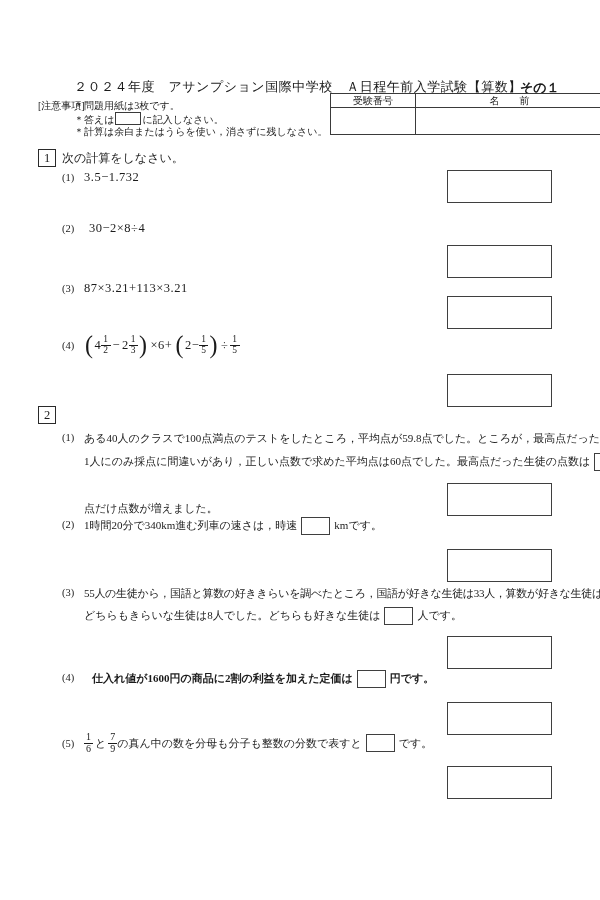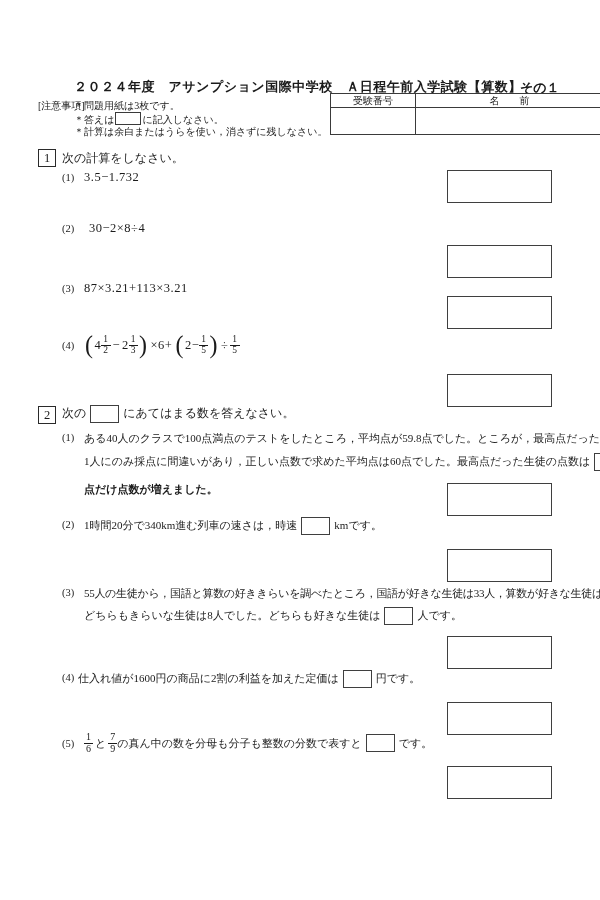--- a/index.html
+++ b/index.html
@@ -5,21 +5,21 @@
   html,body { margin:0; padding:0; background:#e8e8e8; }
   .page {
     position:relative; width:600px; height:900px; margin:0 auto;
     background:#ffffff; overflow:hidden;
     font-family:"Liberation Serif","DejaVu Serif",serif;
     color:#1b1b1b;
   }
   .abs { position:absolute; white-space:nowrap; }
   .title {
     font-family:"Liberation Sans","DejaVu Sans",sans-serif;
-    font-weight:bold; font-size:13px; letter-spacing:0.5px;
+    font-weight:normal; font-size:13px; letter-spacing:0.5px;
   }
   .pagelabel {
     font-family:"Liberation Sans","DejaVu Sans",sans-serif;
     font-weight:bold; font-size:13px;
   }
   
   .ntable { position:absolute; left:314px; top:93px; width:272px; border:1.4px solid #3a3a3a; background:#fff;margin-left:16px; }
   .ntable .hrow { display:flex; border-bottom:1px solid #3a3a3a; }
   .ntable .brow { display:flex; height:26px; }
   .ntable .c1 { width:85px; border-right:1px solid #3a3a3a; box-sizing:border-box; }
@@ -120,54 +120,49 @@
     <span class="bparen">)</span>
     <span class="op">÷</span>
     <span class="frac f9">
         <span class="fn">1</span>
         <span>5</span>
       </span>
   </div>
   <div class="ansbox" style="left:447px; top:374px;"></div>
 
   <div class="numbox" style="left:38px; top:406px;">2</div>
-  <div class="abs flexrow qhead" style="left:62px; top:404px; height:19px;">
-    <span>次の</span>
-    <span class="inlinebox"></span>
-    <span>にあてはまる数を答えなさい。</span>
-  </div>
 
   <div class="abs qlabel" style="left:62px; top:432px;">(1)</div>
   <div class="abs qtext" style="left:84px; top:431px;">ある40人のクラスで100点満点のテストをしたところ，平均点が59.8点でした。ところが，最高点だった生徒</div>
   <div class="abs flexrow qtext" style="left:84px; top:452px; height:19px;">
     <span>1人にのみ採点に間違いがあり，正しい点数で求めた平均点は60点でした。最高点だった生徒の点数は</span>
     <span class="inlinebox"></span>
   </div>
-  <div class="abs qtext" style="left:84px; top:482px;font-weight:bold;">点だけ点数が増えました。</div>
+  <div class="abs qtext" style="left:84px; top:501px;">点だけ点数が増えました。</div>
   <div class="ansbox" style="left:447px; top:483px;"></div>
 
   <div class="abs qlabel" style="left:62px; top:519px;">(2)</div>
   <div class="abs flexrow qtext" style="left:84px; top:516px; height:19px;">
     <span>1時間20分で340km進む列車の速さは，時速</span>
     <span class="inlinebox"></span>
     <span>kmです。</span>
   </div>
   <div class="ansbox" style="left:447px; top:549px;"></div>
 
   <div class="abs qlabel" style="left:62px; top:587px;">(3)</div>
   <div class="abs qtext" style="left:84px; top:586px; letter-spacing:-0.3px;">55人の生徒から，国語と算数の好ききらいを調べたところ，国語が好きな生徒は33人，算数が好きな生徒は22人，</div>
   <div class="abs flexrow qtext" style="left:84px; top:606px; height:19px;">
     <span>どちらもきらいな生徒は8人でした。どちらも好きな生徒は</span>
     <span class="inlinebox"></span>
     <span>人です。</span>
   </div>
   <div class="ansbox" style="left:447px; top:636px;"></div>
 
   <div class="abs qlabel" style="left:62px; top:672px;">(4)</div>
-  <div class="abs flexrow qtext" style="left:78px; top:669px; height:19px;">
+  <div class="abs flexrow qtext" style="left:92px; top:669px; height:19px;font-weight:bold;">
     <span>仕入れ値が1600円の商品に2割の利益を加えた定価は</span>
     <span class="inlinebox"></span>
     <span>円です。</span>
   </div>
   <div class="ansbox" style="left:447px; top:702px;"></div>
 
   <div class="abs qlabel" style="left:62px; top:738px;">(5)</div>
   <div class="abs flexrow qtext" style="left:84px; top:730px; height:26px;">
     <span class="frac f10">
         <span class="fn">1</span>

